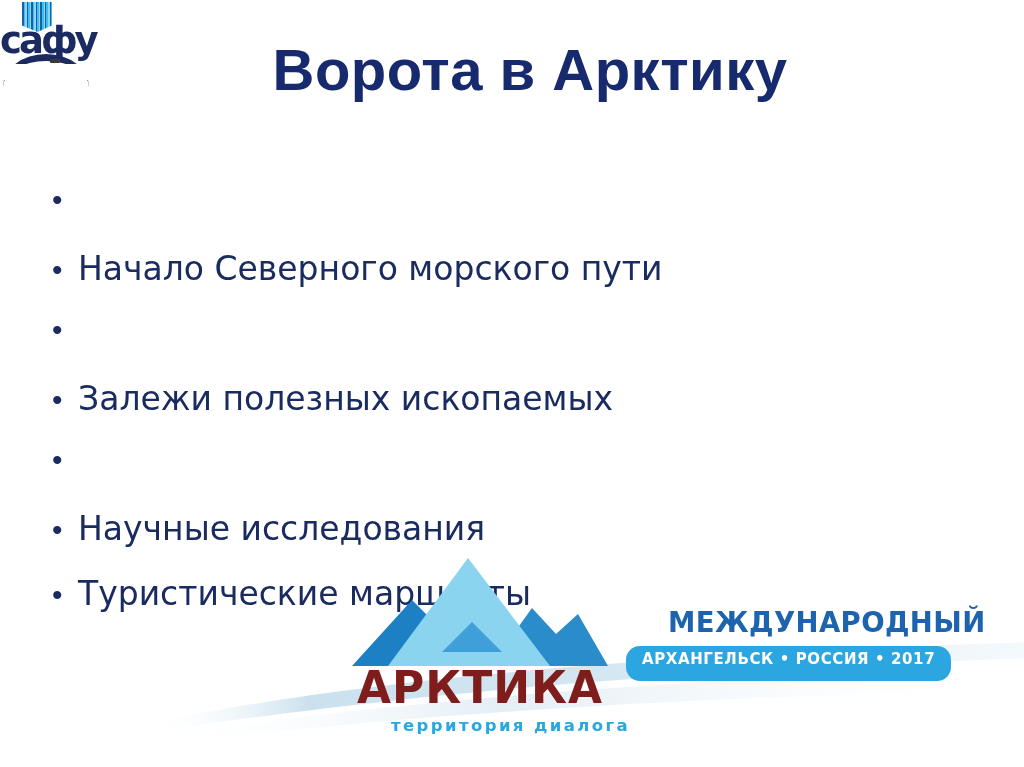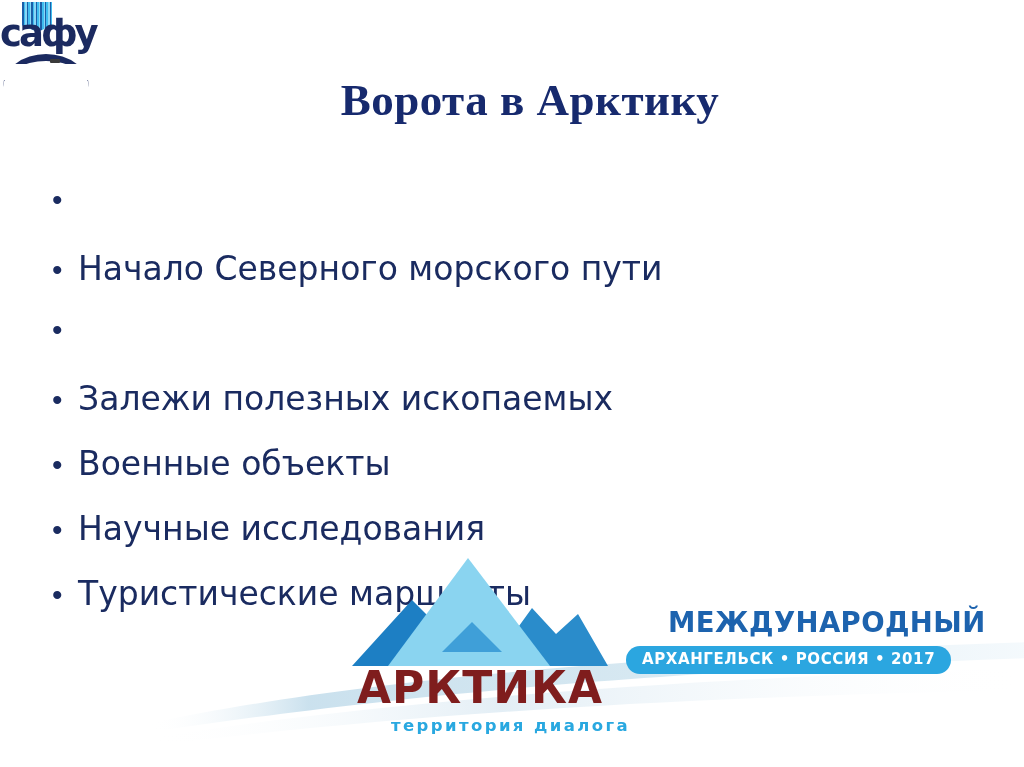--- a/index.html
+++ b/index.html
@@ -35,21 +35,21 @@
     background:
       repeating-linear-gradient(90deg,
         #1b5fa8 0px, #1b5fa8 1.5px,
         #3fbdef 1.5px, #3fbdef 3.2px,
         #8ad7f5 3.2px, #8ad7f5 4.6px);
     clip-path: polygon(0% 0%, 100% 0%, 100% 78%, 52% 100%, 0% 78%);
   }
   #uni-logo .wordmark {
     position: absolute;
     left: 0px;
-    top: 12px;
+    top: 19px;
     width: 104px;
     height: 44px;
     color: #1b2a60;
     font-family: "DejaVu Sans", sans-serif;
     font-weight: bold;
     font-size: 37px;
     line-height: 40px;
     letter-spacing: -3px;
     text-align: left;
     white-space: nowrap;
@@ -79,27 +79,27 @@
     width: 10px;
     height: 4px;
     background: #3a3a3a;
     border-radius: 1px;
   }
 
   
   #title {
     position: absolute;
     left: 120px;
-    top: 74px;
+    top: 44px;
     width: 820px;
     text-align: center;
     color: #172a6e;
-    font-family: Liberation Serif, serif;
-    font-weight: bold;
-    font-size: 45px;
+    font-family: Liberation Sans, sans-serif;
+    font-weight: bold;
+    font-size: 58px;
     line-height: 52px;
     letter-spacing: 0.5px;
   }
 
   
   #bullets {
     position: absolute;
     left: 52px;
     top: 185px;
     width: 900px;
@@ -203,21 +203,21 @@
     letter-spacing: 0.4px;
     white-space: nowrap;
     margin-left: 42px;
   }
   #forum-text .badge {
     margin-top: 8px;
     display: inline-block;
     background: #2ba6e0;
     color: #ffffff;
     border-radius: 14px;
-    padding: 4px 16px 5px 16px;
+    padding: 4px 16px 12px 16px;
     font-family: "DejaVu Sans", sans-serif;
     font-weight: bold;
     font-size: 15px;
     line-height: 19px;
     letter-spacing: 0.6px;
     white-space: nowrap;
   }
 </style>
 </head>
 <body>
@@ -244,21 +244,20 @@
     </div>
     <div class="bullet-row">
       <span class="bullet-dot">•</span>
     </div>
     <div class="bullet-row">
       <span class="bullet-dot">•</span>
       <span class="bullet-text">Залежи полезных ископаемых</span>
     </div>
     <div class="bullet-row">
       <span class="bullet-dot">•</span>
-      <span class="bullet-text">Военные объекты</span>
     </div>
     <div class="bullet-row">
       <span class="bullet-dot">•</span>
       <span class="bullet-text">Научные исследования</span>
     </div>
     <div class="bullet-row">
       <span class="bullet-dot">•</span>
       <span class="bullet-text">Туристические маршруты</span>
     </div>
   </div>

